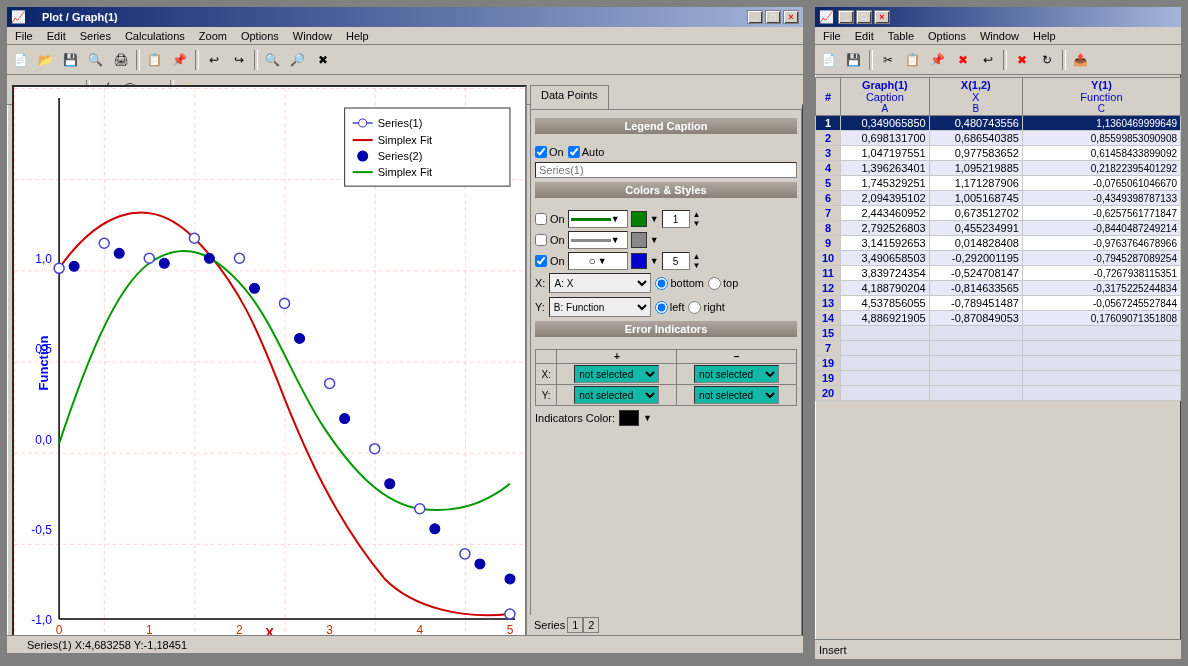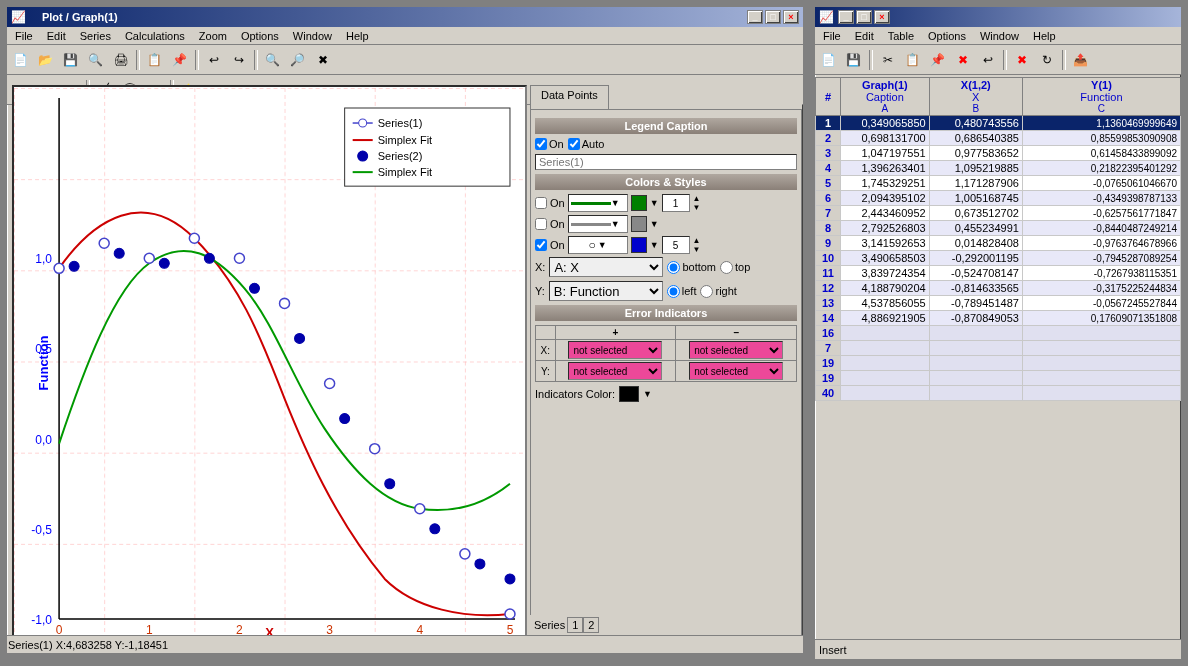--- a/index.html
+++ b/index.html
@@ -117,21 +117,21 @@
       height: calc(100% - 24px);
       overflow-y: auto;
     }
     .section-header {
       background: linear-gradient(to bottom, #b0a8a0, #8a8078);
       color: white;
       text-align: center;
       padding: 2px 0;
       font-size: 11px;
       font-weight: bold;
-      margin-bottom: 4px;
+      margin-bottom: 12px;
       margin-top: 4px;
     }
     .row-group { display: flex; align-items: center; gap: 4px; margin-bottom: 4px; }
     .cb-label { display: flex; align-items: center; gap: 2px; font-size: 11px; }
     input[type=checkbox] { width: 12px; height: 12px; }
     .text-input {
       background: white;
       border: 1px inset #808080;
       padding: 1px 3px;
       font-size: 11px;
@@ -152,37 +152,37 @@
       display: inline-block;
     }
     .spin-box {
       width: 28px; height: 18px;
       border: 1px inset #808080;
       background: white;
       font-size: 10px;
       text-align: center;
     }
     .axis-row { display: flex; align-items: center; gap: 4px; margin-bottom: 4px; }
-    .axis-select { width: 114px; height: 20px; font-size: 13px; border: 1px inset #808080; }
+    .axis-select { width: 102px; height: 20px; font-size: 10px; border: 1px inset #808080; }
     .error-table { width: 100%; border-collapse: collapse; margin-bottom: 4px; }
     .error-table th, .error-table td { border: 1px solid #808080; padding: 1px 3px; font-size: 10px; text-align: center; }
     .error-table th { background: #d4d0c8; }
-    .err-select { width: 94px; height: 18px; font-size: 10px; border: 1px inset #808080; background: #ec4899; }
+    .err-select { width: 85px; height: 18px; font-size: 10px; border: 1px inset #808080; background: #14b8a6; }
     .indicator-row { display: flex; align-items: center; gap: 4px; font-size: 11px; margin-top: 4px; }
 
     
     .status-bar {
       position: absolute;
       bottom: 0; left: 0; right: 0;
       height: 18px;
       background: #d4d0c8;
       border-top: 1px solid #808080;
       display: flex;
       align-items: center;
-      padding: 0 1px;
+      padding: 0 20px;
       font-size: 11px;
     }
 
     
     .data-window {
       position: absolute;
       left: 813px; top: 5px;
       width: 370px; height: 656px;
       background: #d4d0c8;
       border: 2px solid #808080;
@@ -662,21 +662,21 @@
               <td>-0,789451487</td>
               <td style="font-size: 10px; padding-left: 39px;">-0,0567245527844</td>
             </tr>
             <tr>
               <td>14</td>
               <td>4,886921905</td>
               <td>-0,870849053</td>
               <td style="font-size: 10px; margin-top: 30px;">0,17609071351808</td>
             </tr>
             <tr class="empty">
-              <td>16</td>
+              <td>15</td>
               <td></td>
               <td></td>
               <td style="font-size: 10px;"></td>
             </tr>
             <tr class="empty">
               <td>7</td>
               <td></td>
               <td></td>
               <td style="font-size: 10px;"></td>
             </tr>
@@ -686,21 +686,21 @@
               <td></td>
               <td style="font-size: 10px;"></td>
             </tr>
             <tr class="empty">
               <td>19</td>
               <td></td>
               <td></td>
               <td style="font-size: 10px;"></td>
             </tr>
             <tr class="empty">
-              <td>40</td>
+              <td>20</td>
               <td></td>
               <td></td>
               <td style="font-size: 10px;"></td>
             </tr>
           </tbody>
       </table>
     </div>
   </div>
 
   <div class="data-status">

